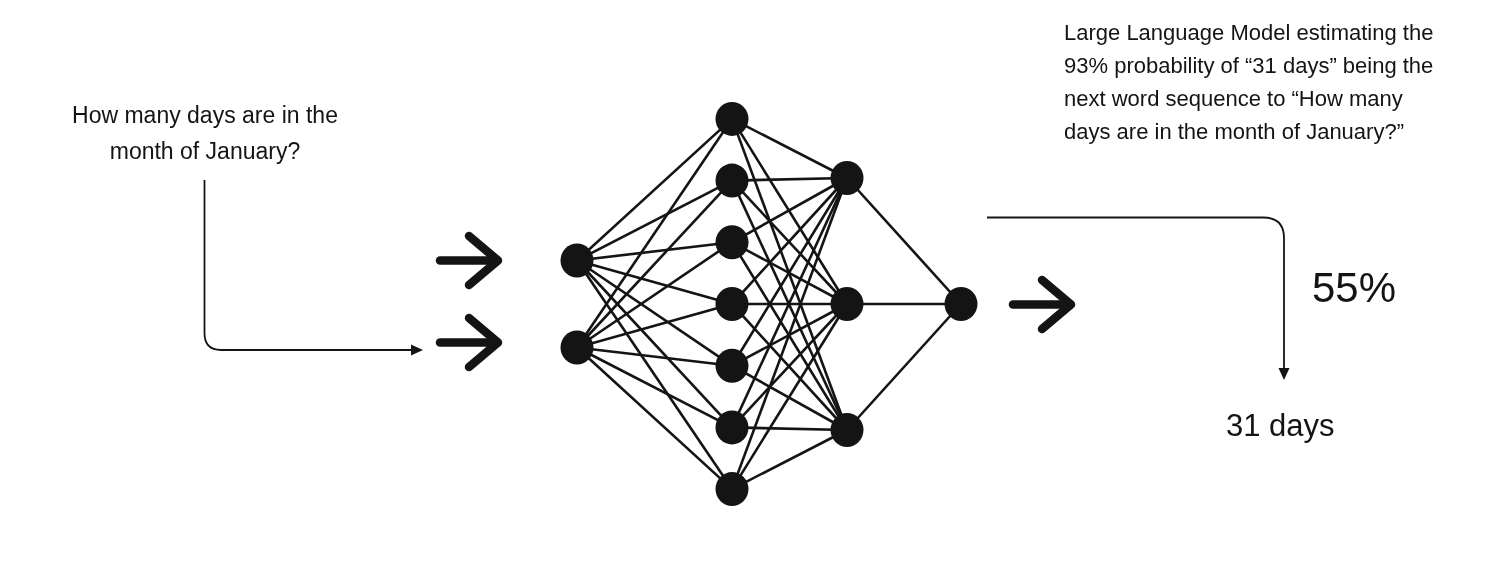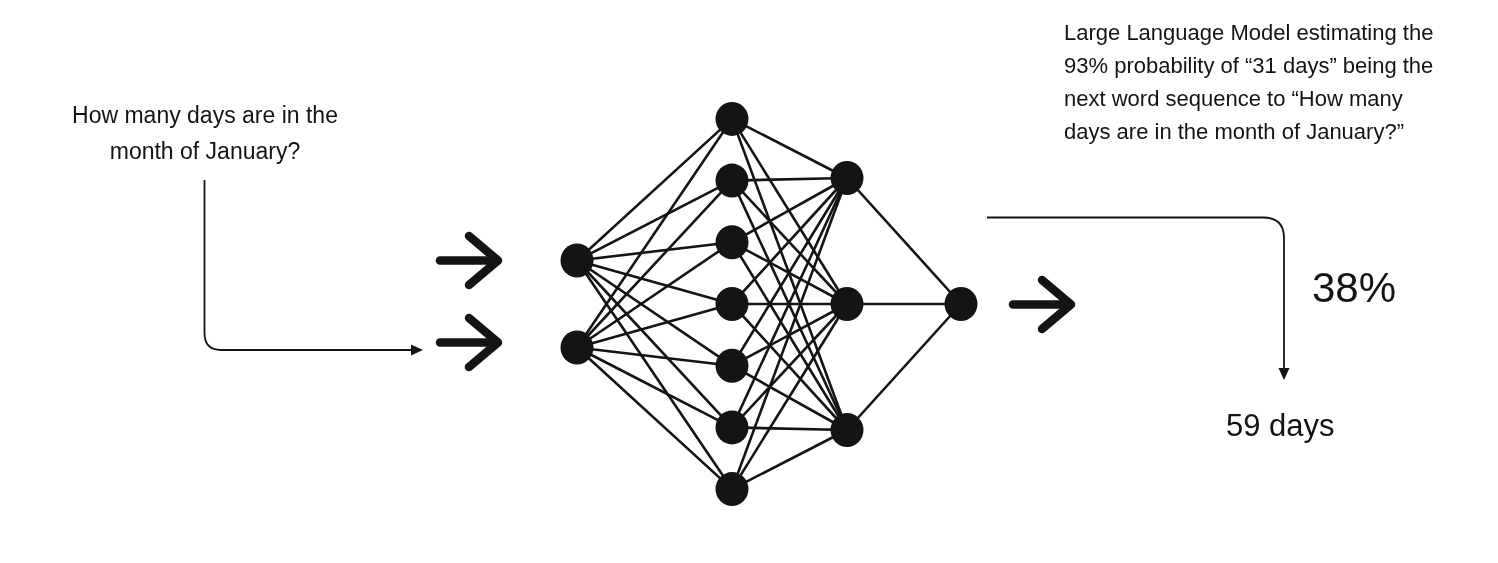--- a/index.html
+++ b/index.html
@@ -125,17 +125,17 @@
   </svg>
 
   <div class="txt question-text">How many days are in the
 month of January?</div>
 
   <div class="txt llm-description">Large Language Model estimating the
 93% probability of “31 days” being the
 next word sequence to “How many
 days are in the month of January?”</div>
 
-  <div class="txt probability-label">38%</div>
+  <div class="txt probability-label">55%</div>
 
-  <div class="txt answer-label">59 days</div>
+  <div class="txt answer-label">31 days</div>
 
 </div>
 
 </body></html>

